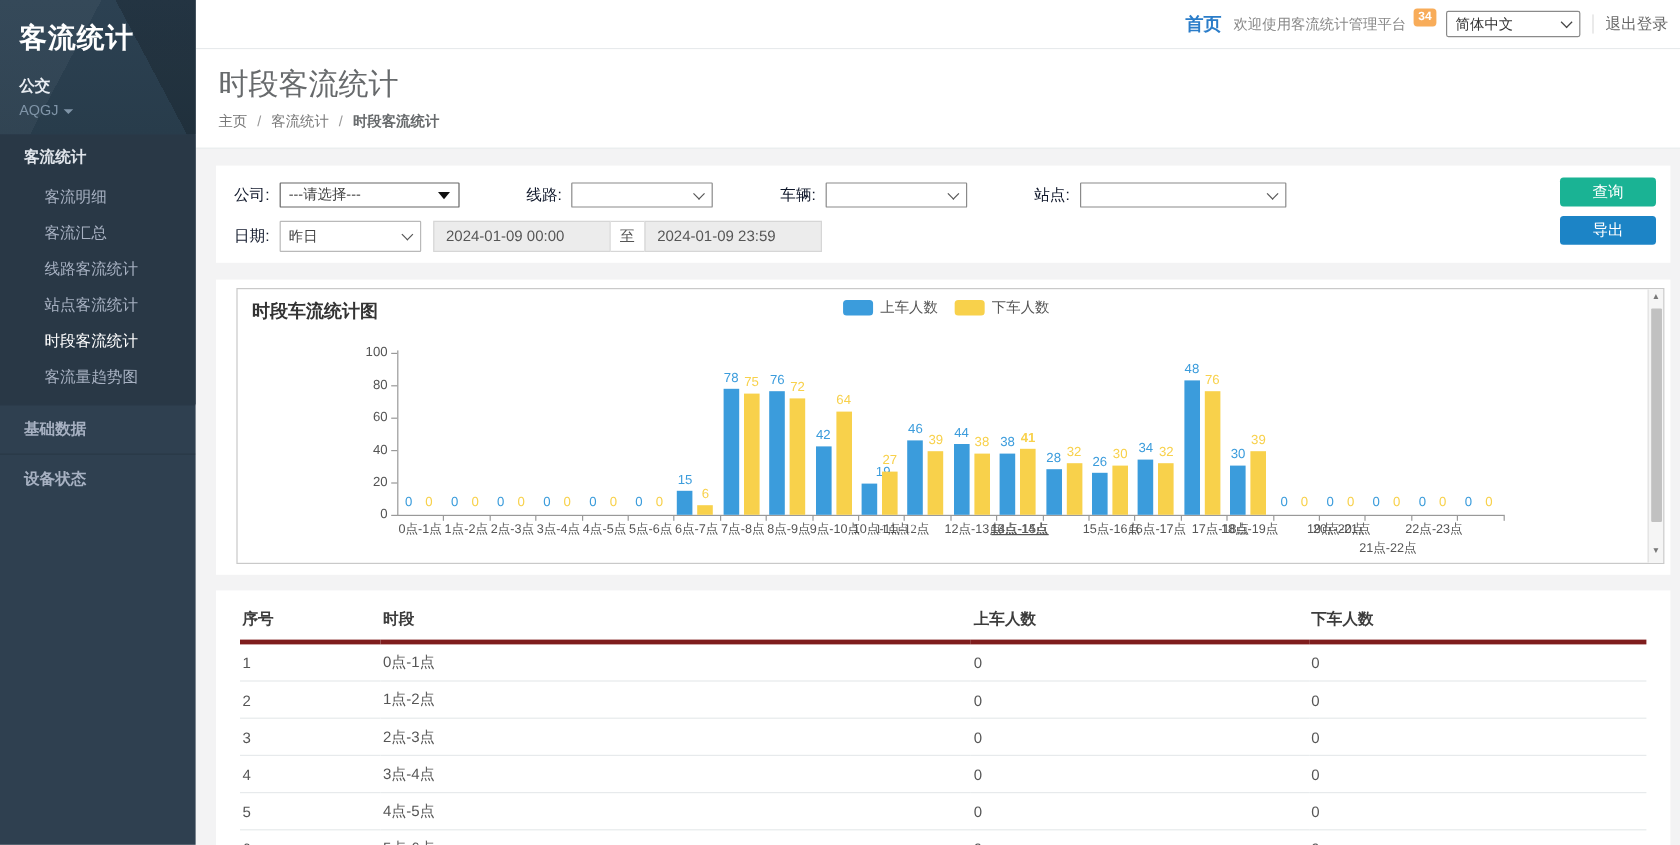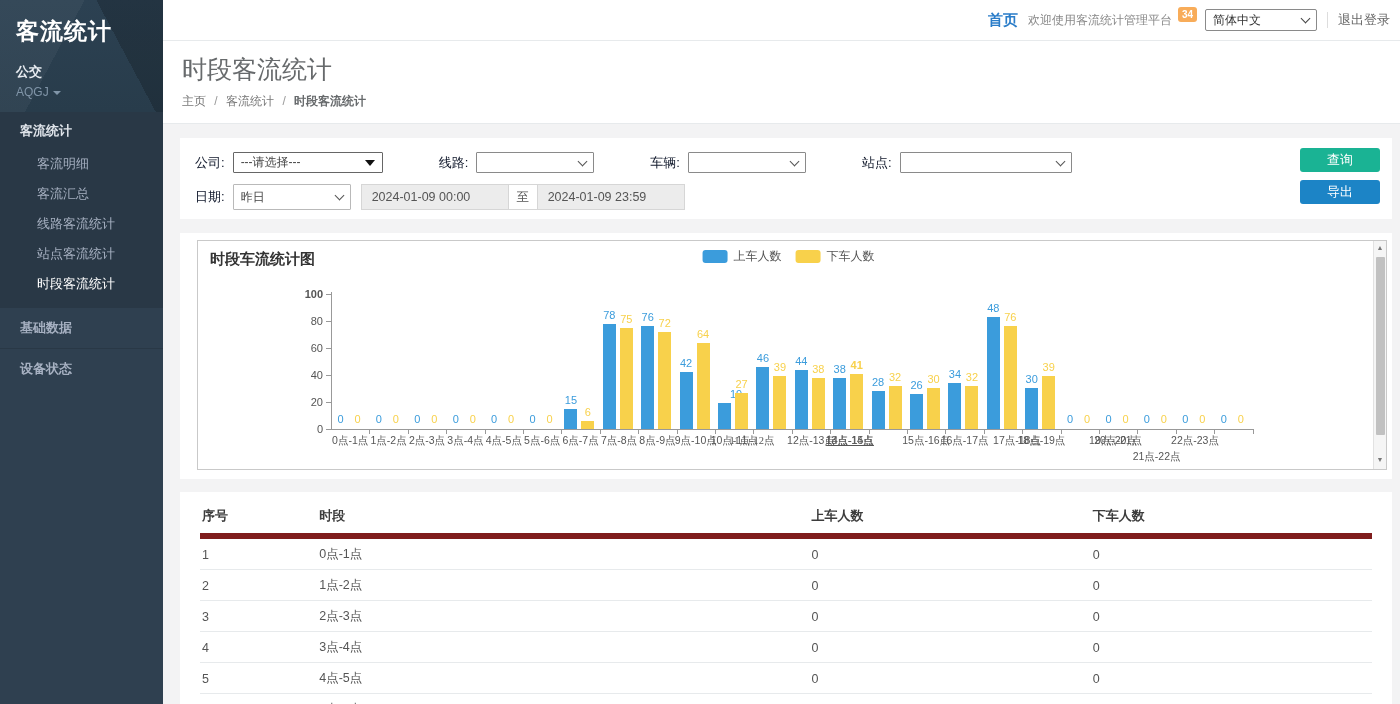--- a/index.html
+++ b/index.html
@@ -105,21 +105,21 @@
     font-size:7px; color:#777; line-height:14px; height:14px; }
   .vscroll .arr.up { top:0; }
   .vscroll .arr.down { bottom:2px; }
   .vscroll .thumb { position:absolute; left:1.5px; top:16px; width:9px; height:178px;
     background:#c1c1c1; border-radius:1px; }
 
   
   .table-panel { margin-top:13px; padding:6px 20px 0 20px; height:216px; overflow:hidden; }
   table { width:100%; border-collapse:collapse; }
   th { text-align:left; font-size:13px; font-weight:bold; color:#3c3c3c;
-    padding:9px 8px 8px 2px; border-bottom:6px solid #7f1d1d; }
+    padding:9px 8px 8px 2px; border-bottom:4px solid #7f1d1d; }
   td { font-size:12.5px; color:#555; padding:7px 8px 6px 2px; border-bottom:1px solid #e7eaec; }
   th:nth-child(1), td:nth-child(1) { width:10%; }
   th:nth-child(2), td:nth-child(2) { width:42%; }
   th:nth-child(3), td:nth-child(3) { width:24%; }
   th:nth-child(4), td:nth-child(4) { width:24%; }
 </style>
 </head>
 <body>
 
 <div class="sidebar">
@@ -129,20 +129,21 @@
     <div class="user-name"><span>AQGJ</span><span class="caret-down"></span></div>
   </div>
   <div class="nav-section-active">
     <div class="nav-parent">客流统计</div>
     <div class="nav-sub">
         <div class="subitem">客流明细</div>
         <div class="subitem">客流汇总</div>
         <div class="subitem">线路客流统计</div>
         <div class="subitem">站点客流统计</div>
         <div class="subitem active">时段客流统计</div>
+        <div class="subitem">客流量趋势图</div>
       </div>
   </div>
   <div class="nav-top">基础数据</div>
   <div class="nav-top">设备状态</div>
 </div>
 
 <div class="main">
 
   <div class="topbar">
     <span class="home-link">首页</span>
@@ -225,21 +226,21 @@
           <div class="ytick-label" style="left: 83px; top: 182px;">0</div>
           <div class="ytick-mark" style="left: 128px; top: 188px;"></div>
           <div class="ytick-label" style="left: 83px; top: 155px;">20</div>
           <div class="ytick-mark" style="left: 128px; top: 161px;"></div>
           <div class="ytick-label" style="left: 83px; top: 128px;">40</div>
           <div class="ytick-mark" style="left: 128px; top: 134px;"></div>
           <div class="ytick-label" style="left: 83px; top: 101px;">60</div>
           <div class="ytick-mark" style="left: 128px; top: 107px;"></div>
           <div class="ytick-label" style="left: 83px; top: 74px;">80</div>
           <div class="ytick-mark" style="left: 128px; top: 80px;"></div>
-          <div class="ytick-label" style="left: 83px; top: 47px; font-weight: bold;">100</div>
+          <div class="ytick-label" style="left: 83px; top: 47px;">100</div>
           <div class="ytick-mark" style="left: 128px; top: 53px;"></div>
           <div class="xtick-mark" style="left: 171.4px;"></div>
           <div class="xlabel" style="left: 126.2px;">0点-1点</div>
           <div class="bar-label" style="left: 127.5px; top: 172px; color: rgb(59, 156, 220);">0</div>
           <div class="bar-label" style="left: 144.5px; top: 172px; color: rgb(248, 209, 75);">0</div>
           <div class="xtick-mark" style="left: 209.8px;"></div>
           <div class="xlabel" style="left: 164.6px;">1点-2点</div>
           <div class="bar-label" style="left: 165.9px; top: 172px; color: rgb(59, 156, 220);">0</div>
           <div class="bar-label" style="left: 182.9px; top: 172px; color: rgb(248, 209, 75);">0</div>
           <div class="xtick-mark" style="left: 248.2px;"></div>

